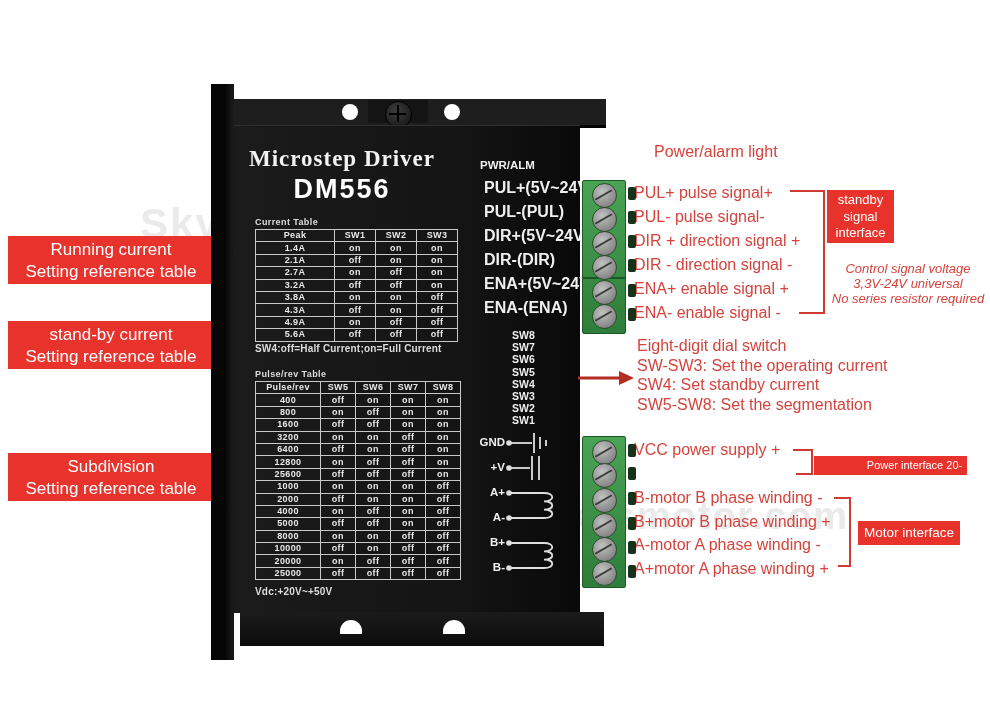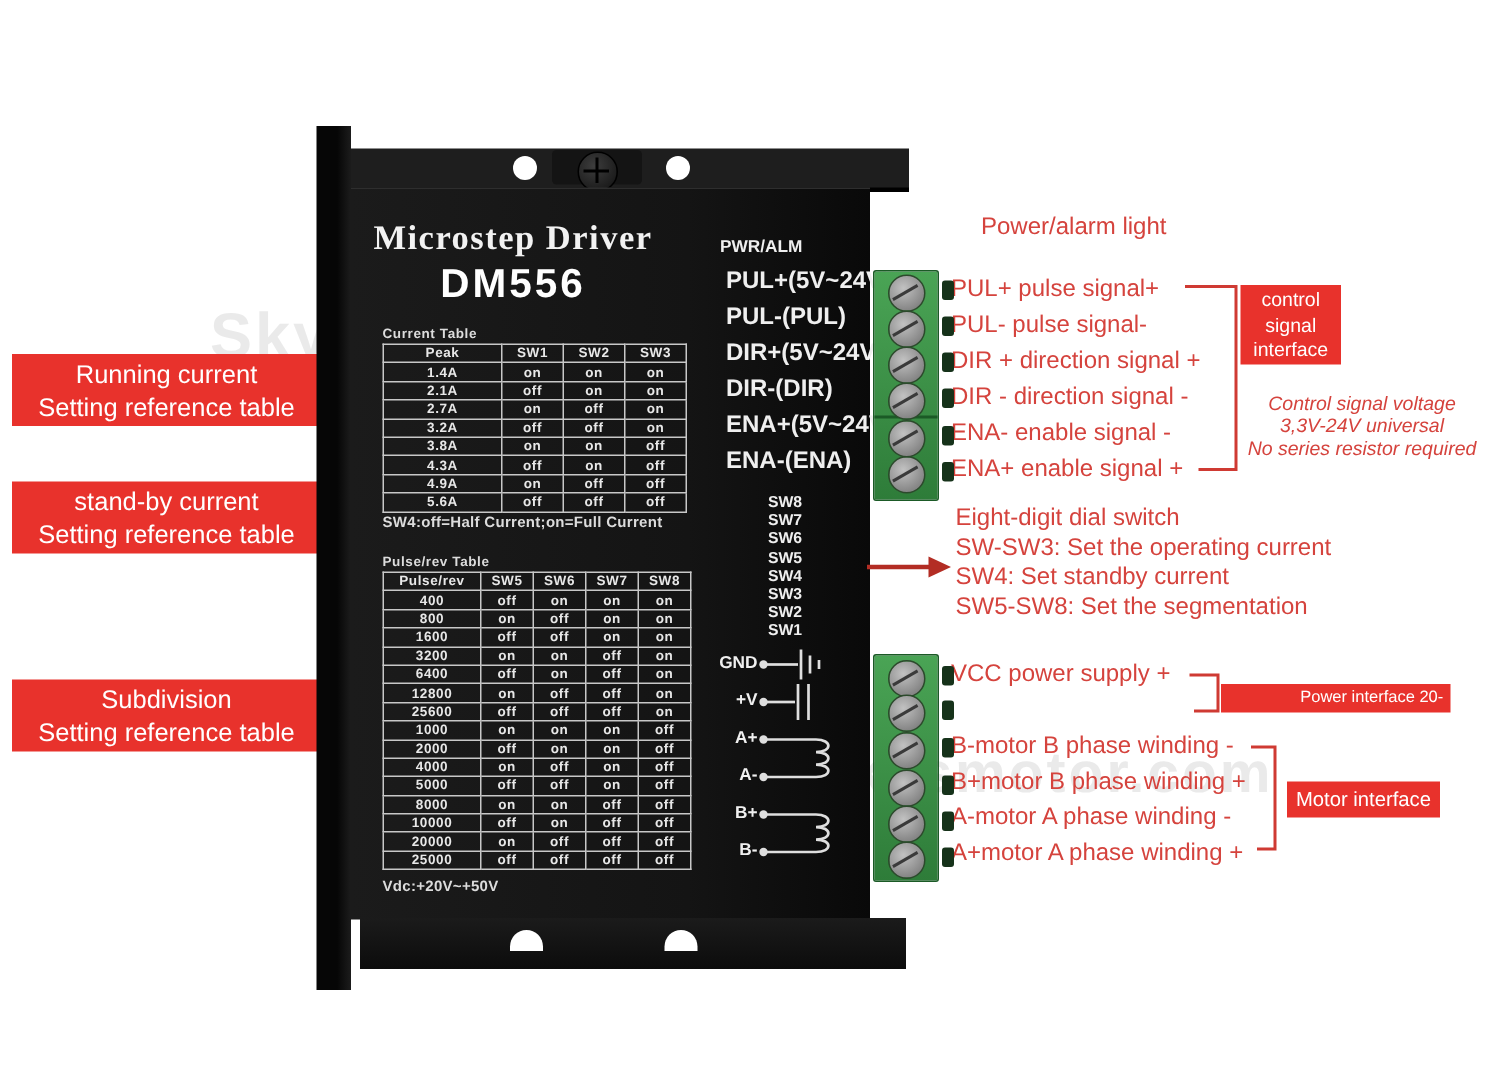--- a/index.html
+++ b/index.html
@@ -375,26 +375,26 @@
       </div>
     </div>
 
   <div class="red-t" style="left:654px;top:143px;">Power/alarm light</div>
 
   <div class="red-list" style="left:634px;top:181px;">
       <div>PUL+ pulse signal+</div>
       <div>PUL- pulse signal-</div>
       <div>DIR + direction signal +</div>
       <div>DIR - direction signal -</div>
+      <div>ENA+ enable signal +</div>
       <div>ENA- enable signal -</div>
-      <div>ENA+ enable signal +</div>
     </div>
 
   <div class="red-fill" style="left:827px;top:190px;width:67px;height:53px;font-size:13px;line-height:16.5px;padding-top:2px;">
-    <div>control</div>
+    <div>standby</div>
     <div>signal</div>
     <div>interface</div>
   </div>
 
   <div class="note" style="left:826px;top:261px;width:164px;">
     <div>Control signal voltage</div>
     <div>3,3V-24V universal</div>
     <div>No series resistor required</div>
   </div>
 

